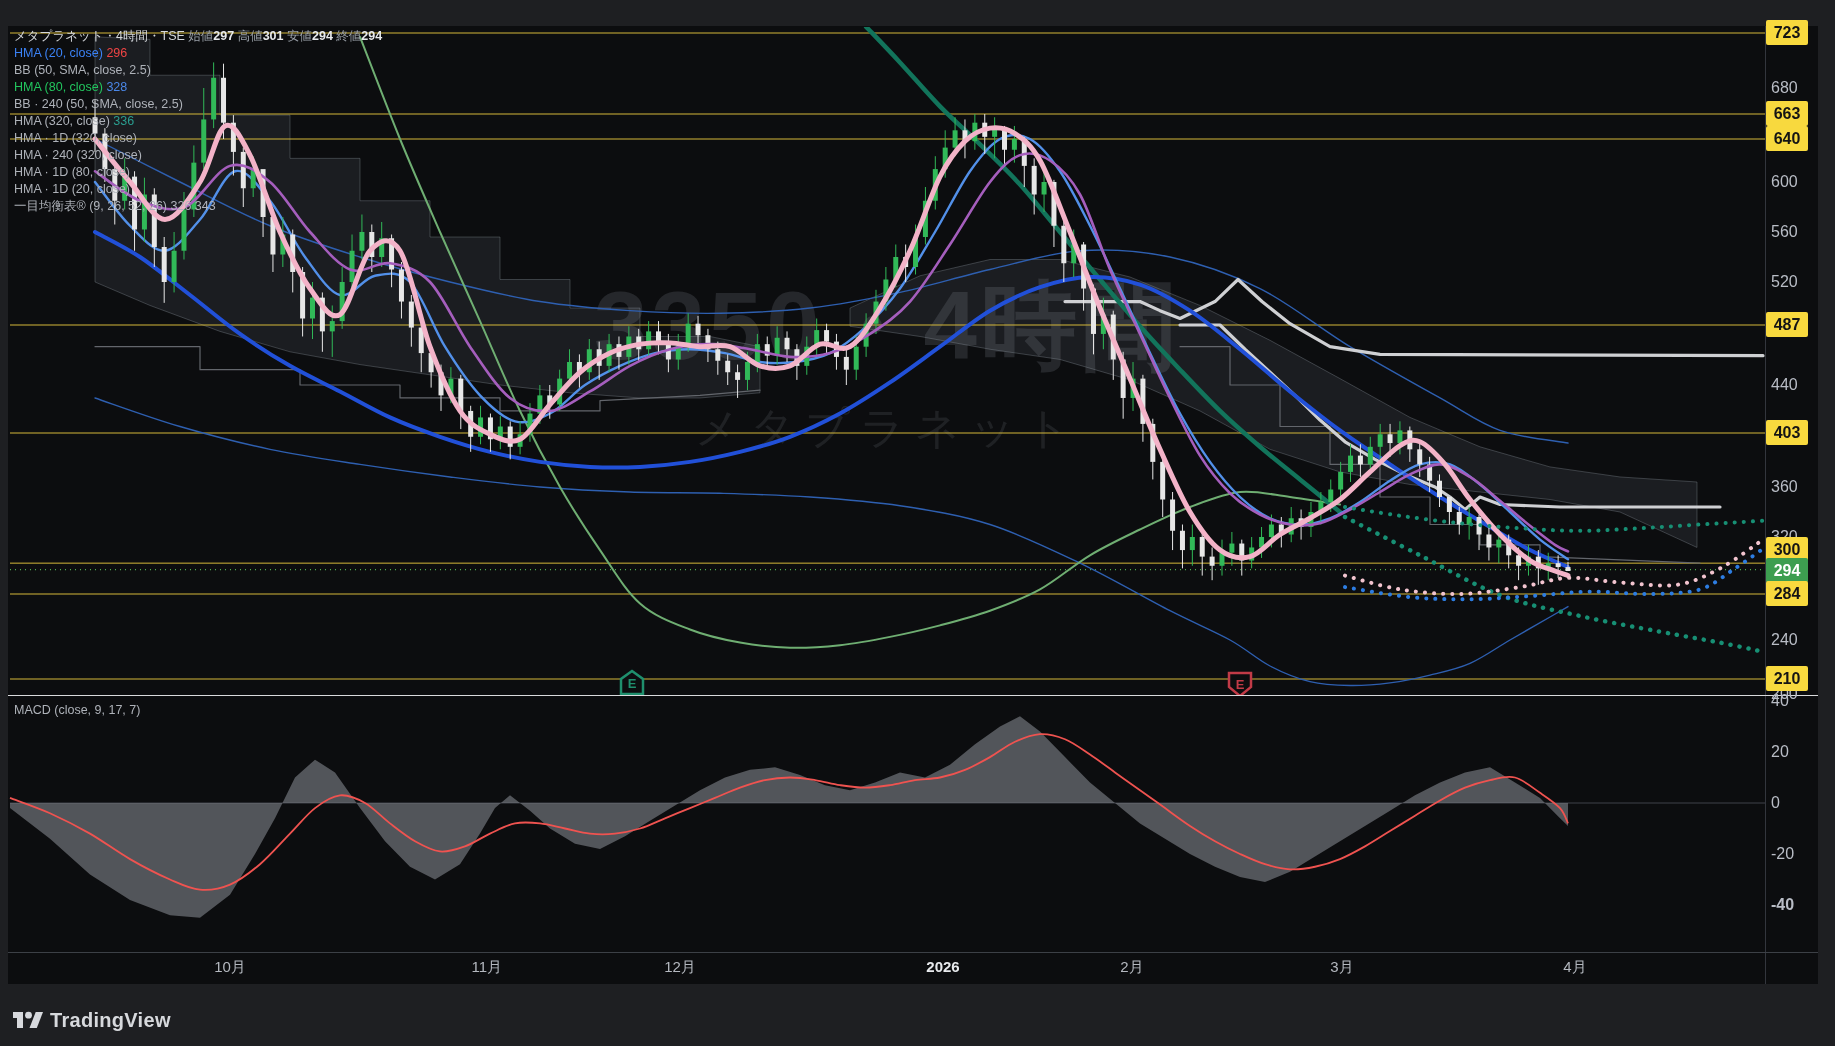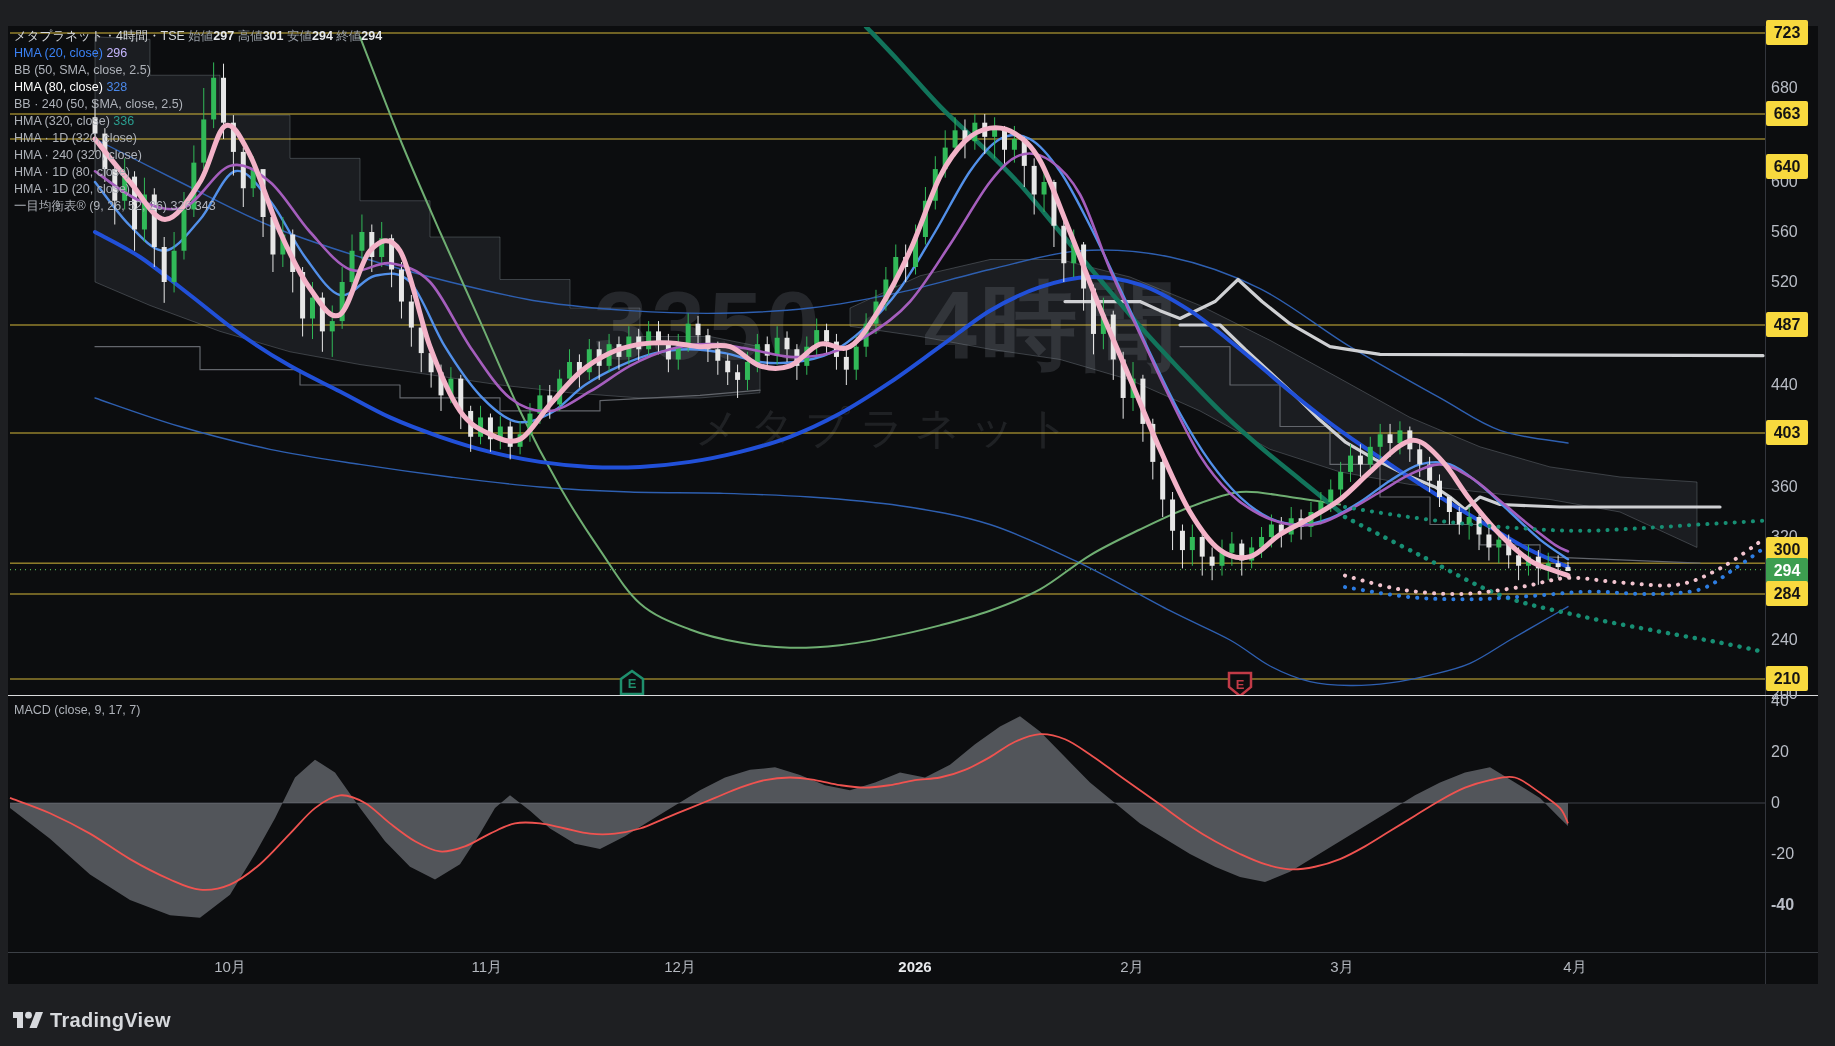--- a/index.html
+++ b/index.html
@@ -384,23 +384,23 @@
         <line x1="10" x2="1765" y1="803" y2="803" stroke="#3f434a" stroke-width="1"></line>
         <path d="M10,808.1L50,838.7L90,874.4L130,899.9L170,915.2L200,917.75L230,894.8L255,854L275,818.3L295,777.5L315,759.65L335,772.4L360,808.1L385,841.25L410,866.75L435,879.5L460,864.2L480,833.6L495,808.1L510,795.35L530,810.65L550,828.5L575,843.8L600,848.9L625,836.15L650,820.85L675,805.55L700,790.25L725,777.5L750,769.85L775,767.3L800,774.95L825,785.15L850,790.25L875,782.6L900,772.4L925,777.5L950,764.75L975,744.35L1000,726.5L1020,716.3L1040,731.6L1065,757.1L1090,782.6L1115,803L1140,823.4L1165,838.7L1190,854L1215,866.75L1240,876.95L1265,882.05L1290,871.85L1315,856.55L1340,841.25L1365,825.95L1390,810.65L1415,795.35L1440,782.6L1465,772.4L1490,767.3L1515,782.6L1540,797.9L1560,818.3L1568,825.95L1568,803L10,803Z" fill="rgba(130,133,140,0.6)"></path>
         <path d="M10,797.9C16.7,800.5 36.7,807.3 50,813.2C63.3,819.2 76.7,826.0 90,833.6C103.3,841.3 116.7,851.5 130,859.1C143.3,866.8 158.3,874.4 170,879.5C181.7,884.6 190.0,888.9 200,889.7C210.0,890.6 220.0,888.9 230,884.6C240.0,880.4 250.0,872.7 260,864.2C270.0,855.7 280.8,843.0 290,833.6C299.2,824.3 306.7,814.5 315,808.1C323.3,801.7 331.7,796.2 340,795.35C348.3,794.5 356.7,798.3 365,803C373.3,807.7 381.7,817.0 390,823.4C398.3,829.8 406.7,836.6 415,841.25C423.3,845.9 431.7,850.6 440,851.45C448.3,852.3 456.7,849.3 465,846.35C473.3,843.4 481.7,837.4 490,833.6C498.3,829.8 506.7,825.1 515,823.4C523.3,821.7 531.7,822.5 540,823.4C548.3,824.3 556.7,826.8 565,828.5C573.3,830.2 581.7,832.8 590,833.6C598.3,834.5 606.7,834.5 615,833.6C623.3,832.8 631.7,831.0 640,828.5C648.3,826.0 656.7,821.7 665,818.3C673.3,814.9 681.7,811.5 690,808.1C698.3,804.7 706.7,801.3 715,797.9C723.3,794.5 731.7,790.7 740,787.7C748.3,784.7 756.7,781.8 765,780.05C773.3,778.3 781.7,777.5 790,777.5C798.3,777.5 806.7,778.8 815,780.05C823.3,781.3 831.7,783.9 840,785.15C848.3,786.4 856.7,787.7 865,787.7C873.3,787.7 881.7,786.4 890,785.15C898.3,783.9 906.7,781.3 915,780.05C923.3,778.8 931.7,779.2 940,777.5C948.3,775.8 956.7,773.3 965,769.85C973.3,766.5 981.7,761.8 990,757.1C998.3,752.4 1006.7,745.6 1015,741.8C1023.3,738.0 1031.7,734.6 1040,734.15C1048.3,733.7 1056.7,735.9 1065,739.25C1073.3,742.6 1081.7,749.0 1090,754.55C1098.3,760.1 1106.7,766.4 1115,772.4C1123.3,778.4 1131.7,784.3 1140,790.25C1148.3,796.2 1156.7,802.1 1165,808.1C1173.3,814.1 1181.7,820.4 1190,825.95C1198.3,831.5 1206.7,836.6 1215,841.25C1223.3,845.9 1231.7,850.2 1240,854C1248.3,857.8 1256.7,861.7 1265,864.2C1273.3,866.8 1281.7,868.9 1290,869.3C1298.3,869.7 1306.7,868.5 1315,866.75C1323.3,865.0 1331.7,862.5 1340,859.1C1348.3,855.7 1356.7,851.0 1365,846.35C1373.3,841.7 1381.7,836.1 1390,831.05C1398.3,825.9 1406.7,820.9 1415,815.75C1423.3,810.6 1431.7,805.1 1440,800.45C1448.3,795.8 1456.7,791.1 1465,787.7C1473.3,784.3 1481.7,781.8 1490,780.05C1498.3,778.3 1506.7,775.4 1515,777.5C1523.3,779.6 1532.5,787.7 1540,792.8C1547.5,797.9 1555.3,803.0 1560,808.1C1564.7,813.2 1566.7,820.9 1568,823.4" fill="none" stroke="#ef5350" stroke-width="1.8" stroke-linejoin="round"></path>
       </g>
     </svg>
   <div id="axis-border" class="abs"></div>
   <div id="pane-divider" class="abs"></div>
   <div id="time-border" class="abs"></div>
   <div id="legend" class="abs">
       <div class="lgrow"><span style="color: rgb(213, 216, 220);">メタプラネット・4時間・TSE  </span><span style="color: rgb(154, 160, 168);">始値</span><span class="lgb" style="color: rgb(232, 234, 236);">297</span><span style="color: rgb(154, 160, 168);"> 高値</span><span class="lgb" style="color: rgb(232, 234, 236);">301</span><span style="color: rgb(154, 160, 168);"> 安値</span><span class="lgb" style="color: rgb(232, 234, 236);">294</span><span style="color: rgb(154, 160, 168);"> 終値</span><span class="lgb" style="color: rgb(232, 234, 236);">294</span></div>
-      <div class="lgrow"><span style="color: #3b82f6;">HMA (20, close)  </span><span style="color: #c4b5fd;">296</span></div>
+      <div class="lgrow"><span style="color: #3b82f6;">HMA (20, close)  </span><span style="color: #ef4444;">296</span></div>
       <div class="lgrow"><span style="color: rgb(174, 178, 185);">BB (50, SMA, close, 2.5)</span></div>
-      <div class="lgrow"><span style="color: #ffffff;">HMA (80, close)  </span><span style="color: rgb(74, 135, 232);">328</span></div>
+      <div class="lgrow"><span style="color: #22c55e;">HMA (80, close)  </span><span style="color: rgb(74, 135, 232);">328</span></div>
       <div class="lgrow"><span style="color: rgb(174, 178, 185);">BB · 240 (50, SMA, close, 2.5)</span></div>
       <div class="lgrow"><span style="color: rgb(174, 178, 185);">HMA (320, close)  </span><span style="color: rgb(42, 157, 143);">336</span></div>
       <div class="lgrow"><span style="color: rgb(174, 178, 185);">HMA · 1D (320, close)</span></div>
       <div class="lgrow"><span style="color: rgb(174, 178, 185);">HMA · 240 (320, close)</span></div>
       <div class="lgrow"><span style="color: rgb(174, 178, 185);">HMA · 1D (80, close)</span></div>
       <div class="lgrow"><span style="color: rgb(174, 178, 185);">HMA · 1D (20, close)</span></div>
       <div class="lgrow"><span style="color: rgb(174, 178, 185);">一目均衡表® (9, 26, 52, 26)  </span><span style="color: rgb(178, 181, 190);">326</span><span style="color: rgb(178, 181, 190);">  343</span></div>
     </div>
   <div id="macd-label" class="abs">MACD (close, 9, 17, 7)</div>
   <div id="price-axis-layer">
@@ -413,33 +413,33 @@
       <div class="abs ptick" style="top: 528px;">320</div>
       <div class="abs ptick" style="top: 631px;">240</div>
       <div class="abs ptick" style="top: 685px;">200</div>
       <div class="abs ptick" style="top: 692px;">40</div>
       <div class="abs ptick" style="top: 743px;">20</div>
       <div class="abs ptick" style="top: 794px;">0</div>
       <div class="abs ptick" style="top: 845px;">-20</div>
       <div class="abs ptick" style="top: 896px; font-weight: bold;">-40</div>
       <div class="abs pbadge" style="top: 20px; background: rgb(248, 217, 62);">723</div>
       <div class="abs pbadge" style="top: 101px; background: rgb(248, 217, 62);">663</div>
-      <div class="abs pbadge" style="top: 126px; background: rgb(248, 217, 62); margin-top: 28px;">640</div>
+      <div class="abs pbadge" style="top: 126px; background: rgb(248, 217, 62);">640</div>
       <div class="abs pbadge" style="top: 312px; background: rgb(248, 217, 62);">487</div>
       <div class="abs pbadge" style="top: 420px; background: rgb(248, 217, 62);">403</div>
       <div class="abs pbadge" style="top: 537px; background: rgb(248, 217, 62);">300</div>
       <div class="abs pbadge" style="top: 558px; background: rgb(61, 158, 80); color: rgb(255, 255, 255);">294</div>
       <div class="abs pbadge" style="top: 581px; background: rgb(248, 217, 62);">284</div>
       <div class="abs pbadge" style="top: 666px; background: rgb(248, 217, 62);">210</div>
     </div>
   <div id="time-axis-layer">
       <div class="abs mtick" style="top: 958px; left: 205px; width: 50px; text-align: center;">10月</div>
       <div class="abs mtick" style="top: 958px; left: 452px; width: 50px; text-align: right;">11月</div>
       <div class="abs mtick" style="top: 958px; left: 655px; width: 50px; text-align: center;">12月</div>
-      <div class="abs mtick bold" style="top: 958px; left: 890px; width: 50px; text-align: center;">2026</div>
+      <div class="abs mtick bold" style="top: 958px; left: 918px; width: 50px; text-align: center;">2026</div>
       <div class="abs mtick" style="top: 958px; left: 1107px; width: 50px; text-align: center;">2月</div>
       <div class="abs mtick" style="top: 958px; left: 1317px; width: 50px; text-align: center;">3月</div>
       <div class="abs mtick" style="top: 958px; left: 1550px; width: 50px; text-align: center;">4月</div>
     </div>
   <div id="footer-logo" class="abs">
     <svg width="30" height="26" viewBox="0 0 30 26">
       <path d="M0,5 h10 v16 h-6 v-10 h-4 z" fill="#d7d9dd"></path>
       <circle cx="15.5" cy="8.2" r="3.4" fill="#d7d9dd"></circle>
       <path d="M16.5,21 l6.2,-16 h7.3 l-6.2,16 z" fill="#d7d9dd"></path>
     </svg>

